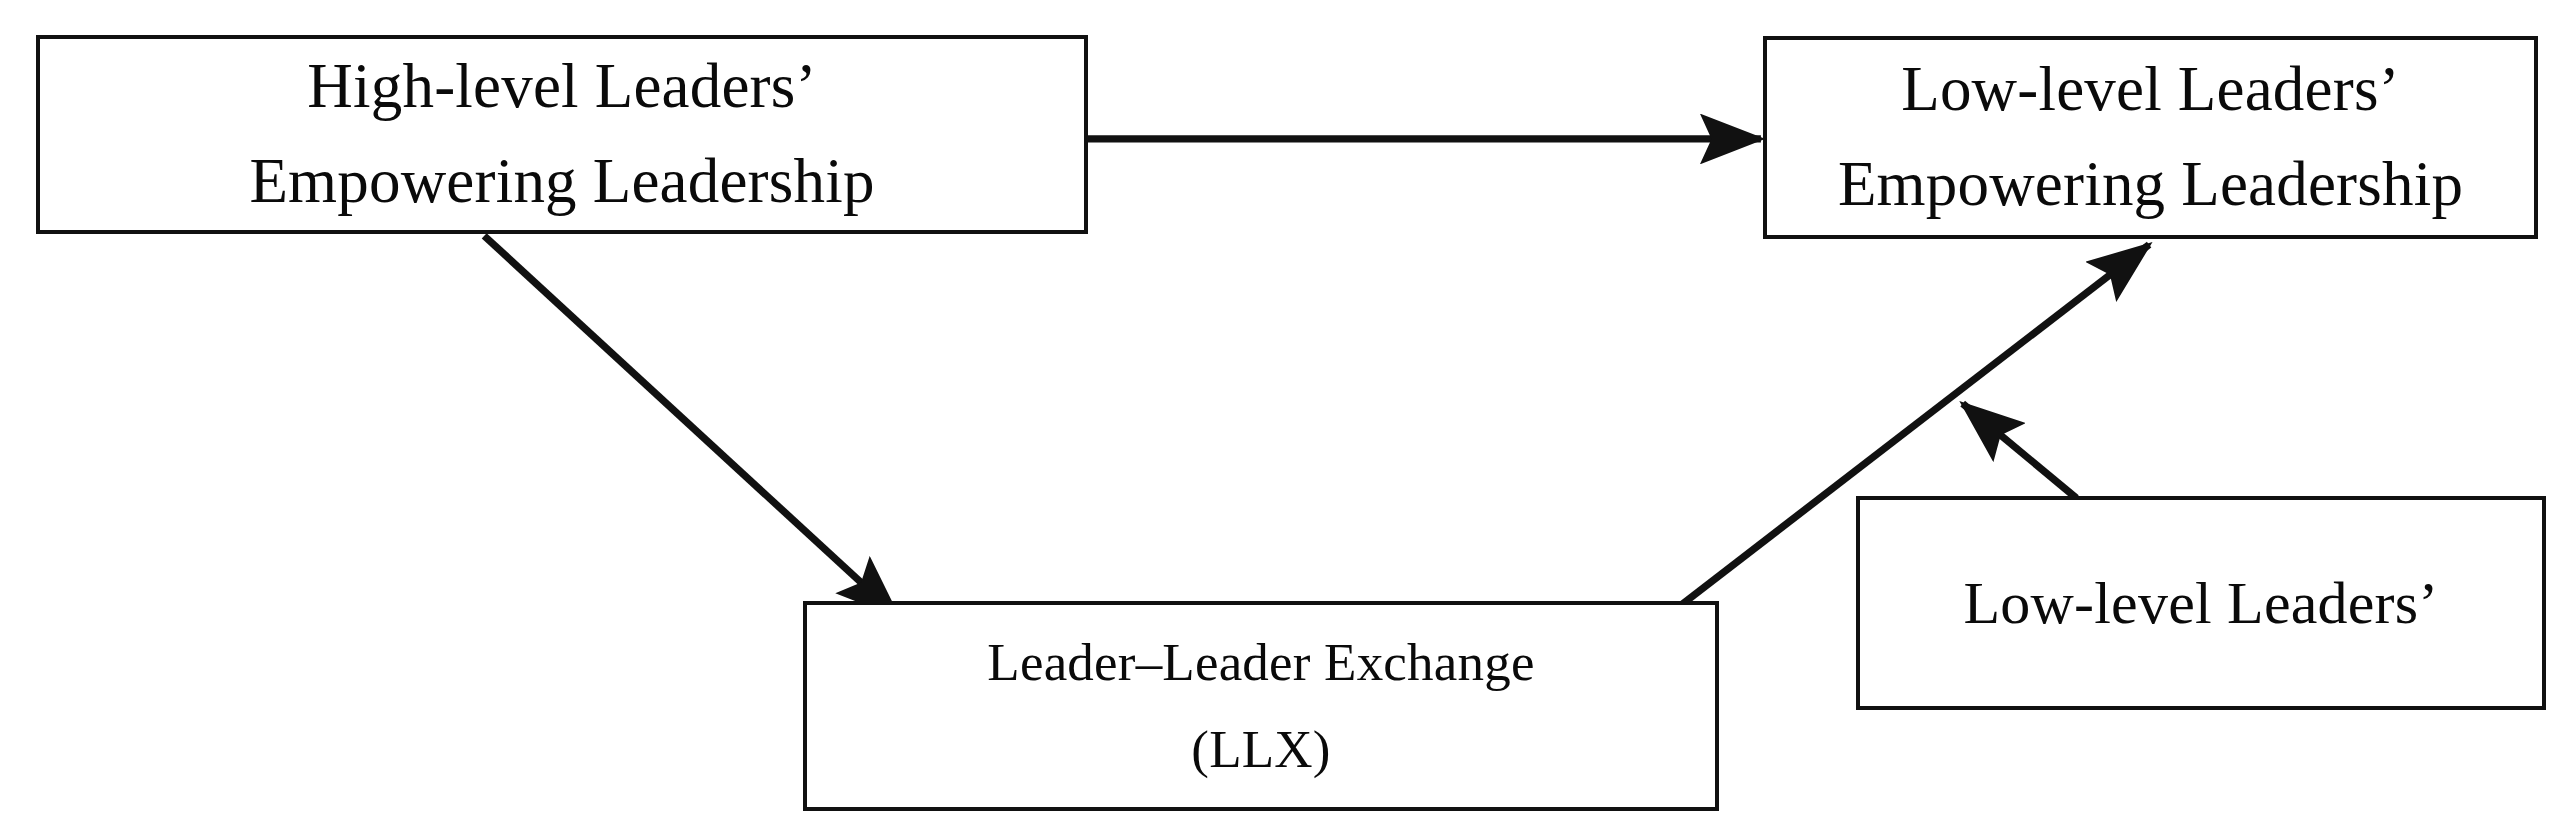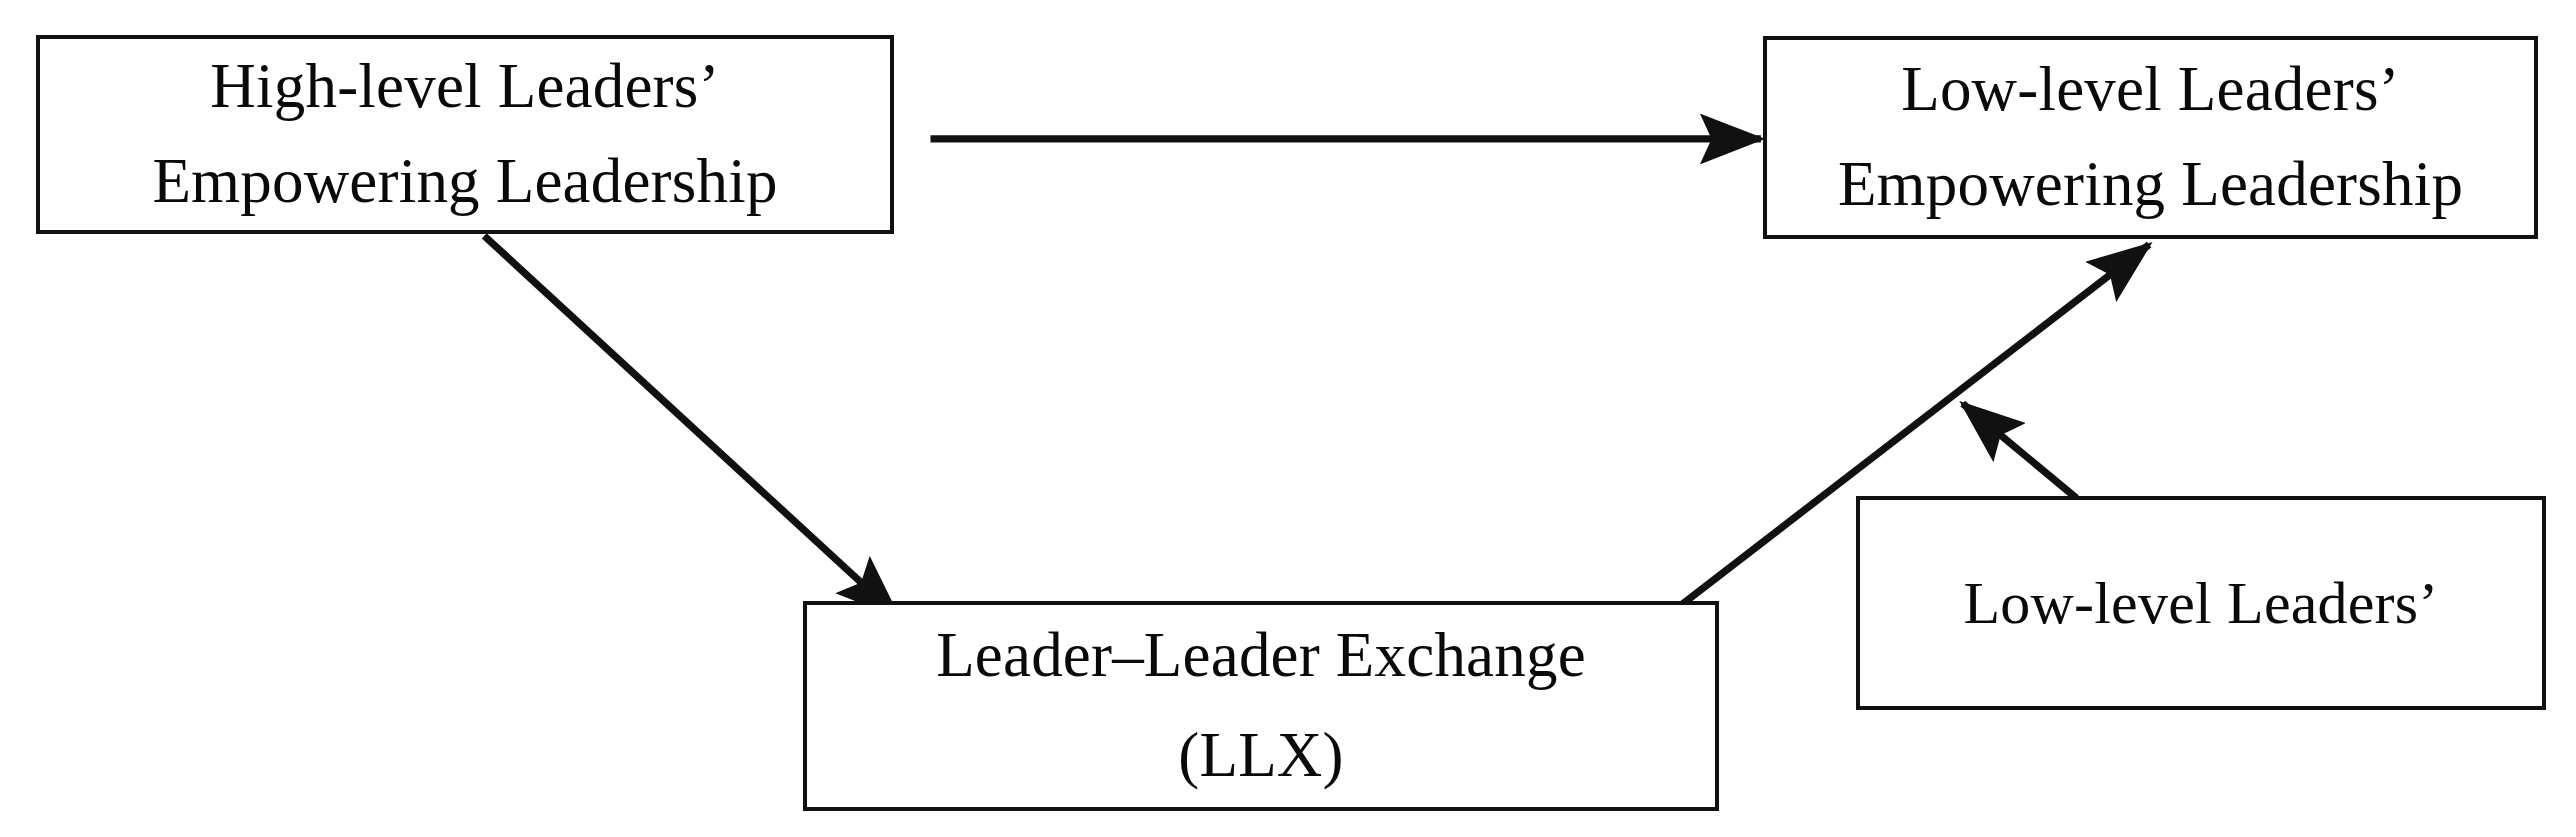--- a/index.html
+++ b/index.html
@@ -40,30 +40,30 @@
     line-height: 1.30;
     letter-spacing: 0.2px;
     z-index: 2;
   }
   .node .line {
     display: block;
     white-space: nowrap;
   }
   
   #node-high-level-el {
-    left: 36px;  top: 35px;  width: 858px; height: 199px;
+    left: 36px;  top: 35px;  width: 1052px; height: 199px;
     font-size: 63px;
   }
   #node-low-level-el {
     left: 1763px; top: 36px;  width: 775px;  height: 203px;
     font-size: 63px;
   }
   #node-llx {
     left: 803px;  top: 601px; width: 916px; height: 210px;
-    font-size: 63px;
+    font-size: 53px;
   }
   #node-exchange-ideology {
     left: 1856px; top: 496px; width: 690px;  height: 214px;
     font-size: 60px;
   }
   #node-llx .line:nth-child(2) { margin-top: 18px; }
   #node-high-level-el .line:nth-child(2),
   #node-low-level-el .line:nth-child(2),
   #node-exchange-ideology .line:nth-child(2) { margin-top: 13px; }
 </style>

